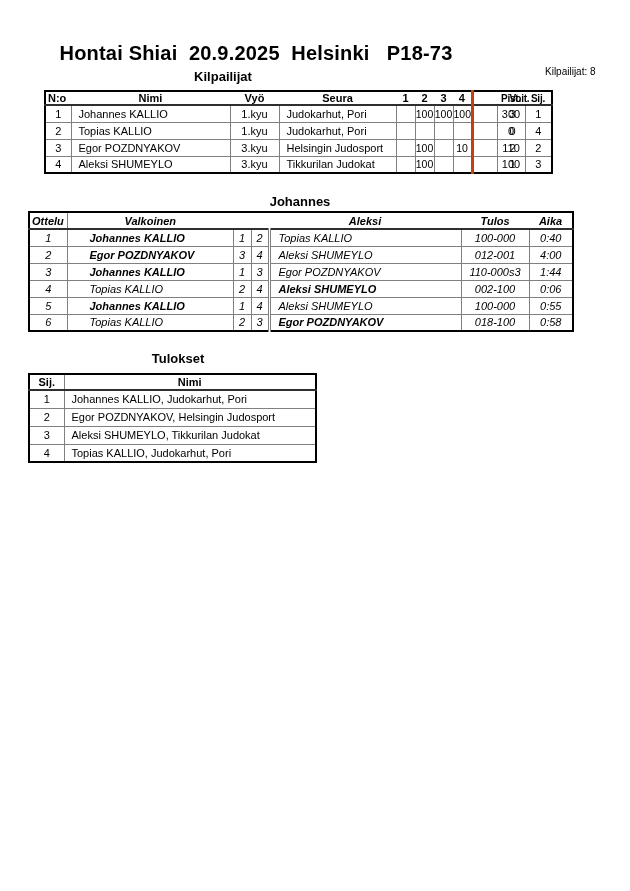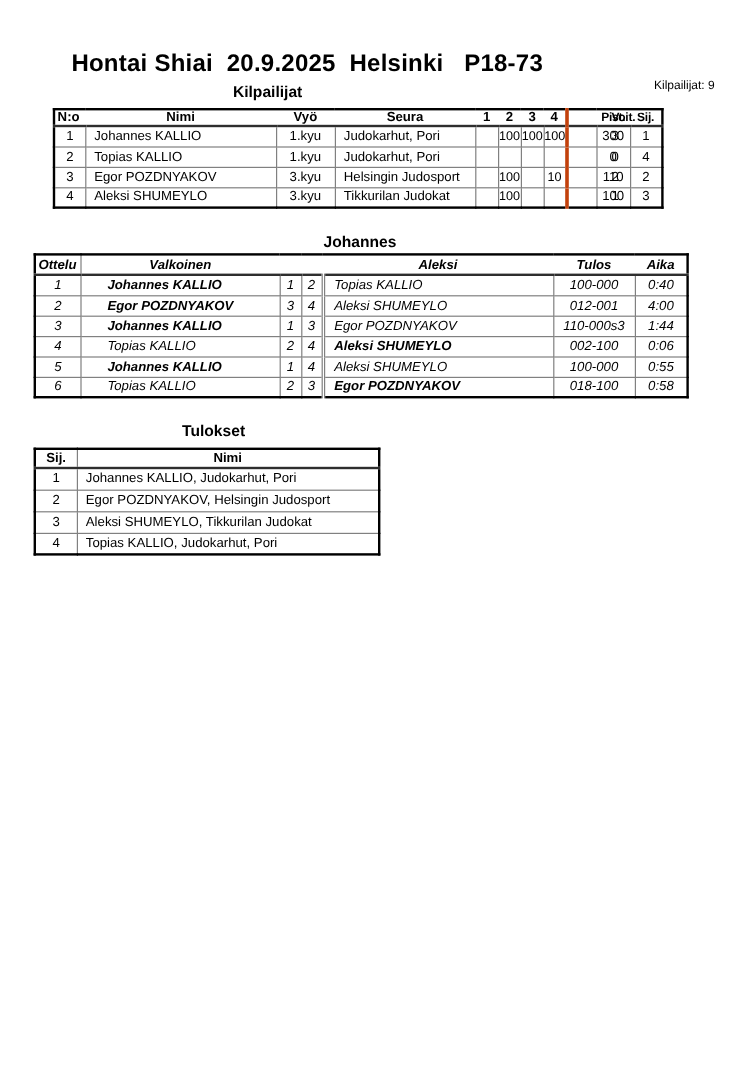--- a/index.html
+++ b/index.html
@@ -73,21 +73,21 @@
   .t3 { left: 28px; top: 373px; width: 287px; }
   .t3 tr.hr { height: 16px; }
   .t3 tr.r  { height: 18px; }
   .t3 th.sep-r { border-right: 1px solid #808080; }
 </style>
 </head>
 <body>
 
 <div class="page-title">Hontai Shiai  20.9.2025  Helsinki   P18-73</div>
 <div class="sec-label lbl-kilpailijat">Kilpailijat</div>
-<div class="count-label">Kilpailijat: 9</div>
+<div class="count-label">Kilpailijat: 8</div>
 
 <table class="t1">
   <colgroup>
     <col style="width:26px">
       <col style="width:159px">
       <col style="width:49px">
       <col style="width:117px">
     <col style="width:19px">
       <col style="width:19px">
       <col style="width:19px">

